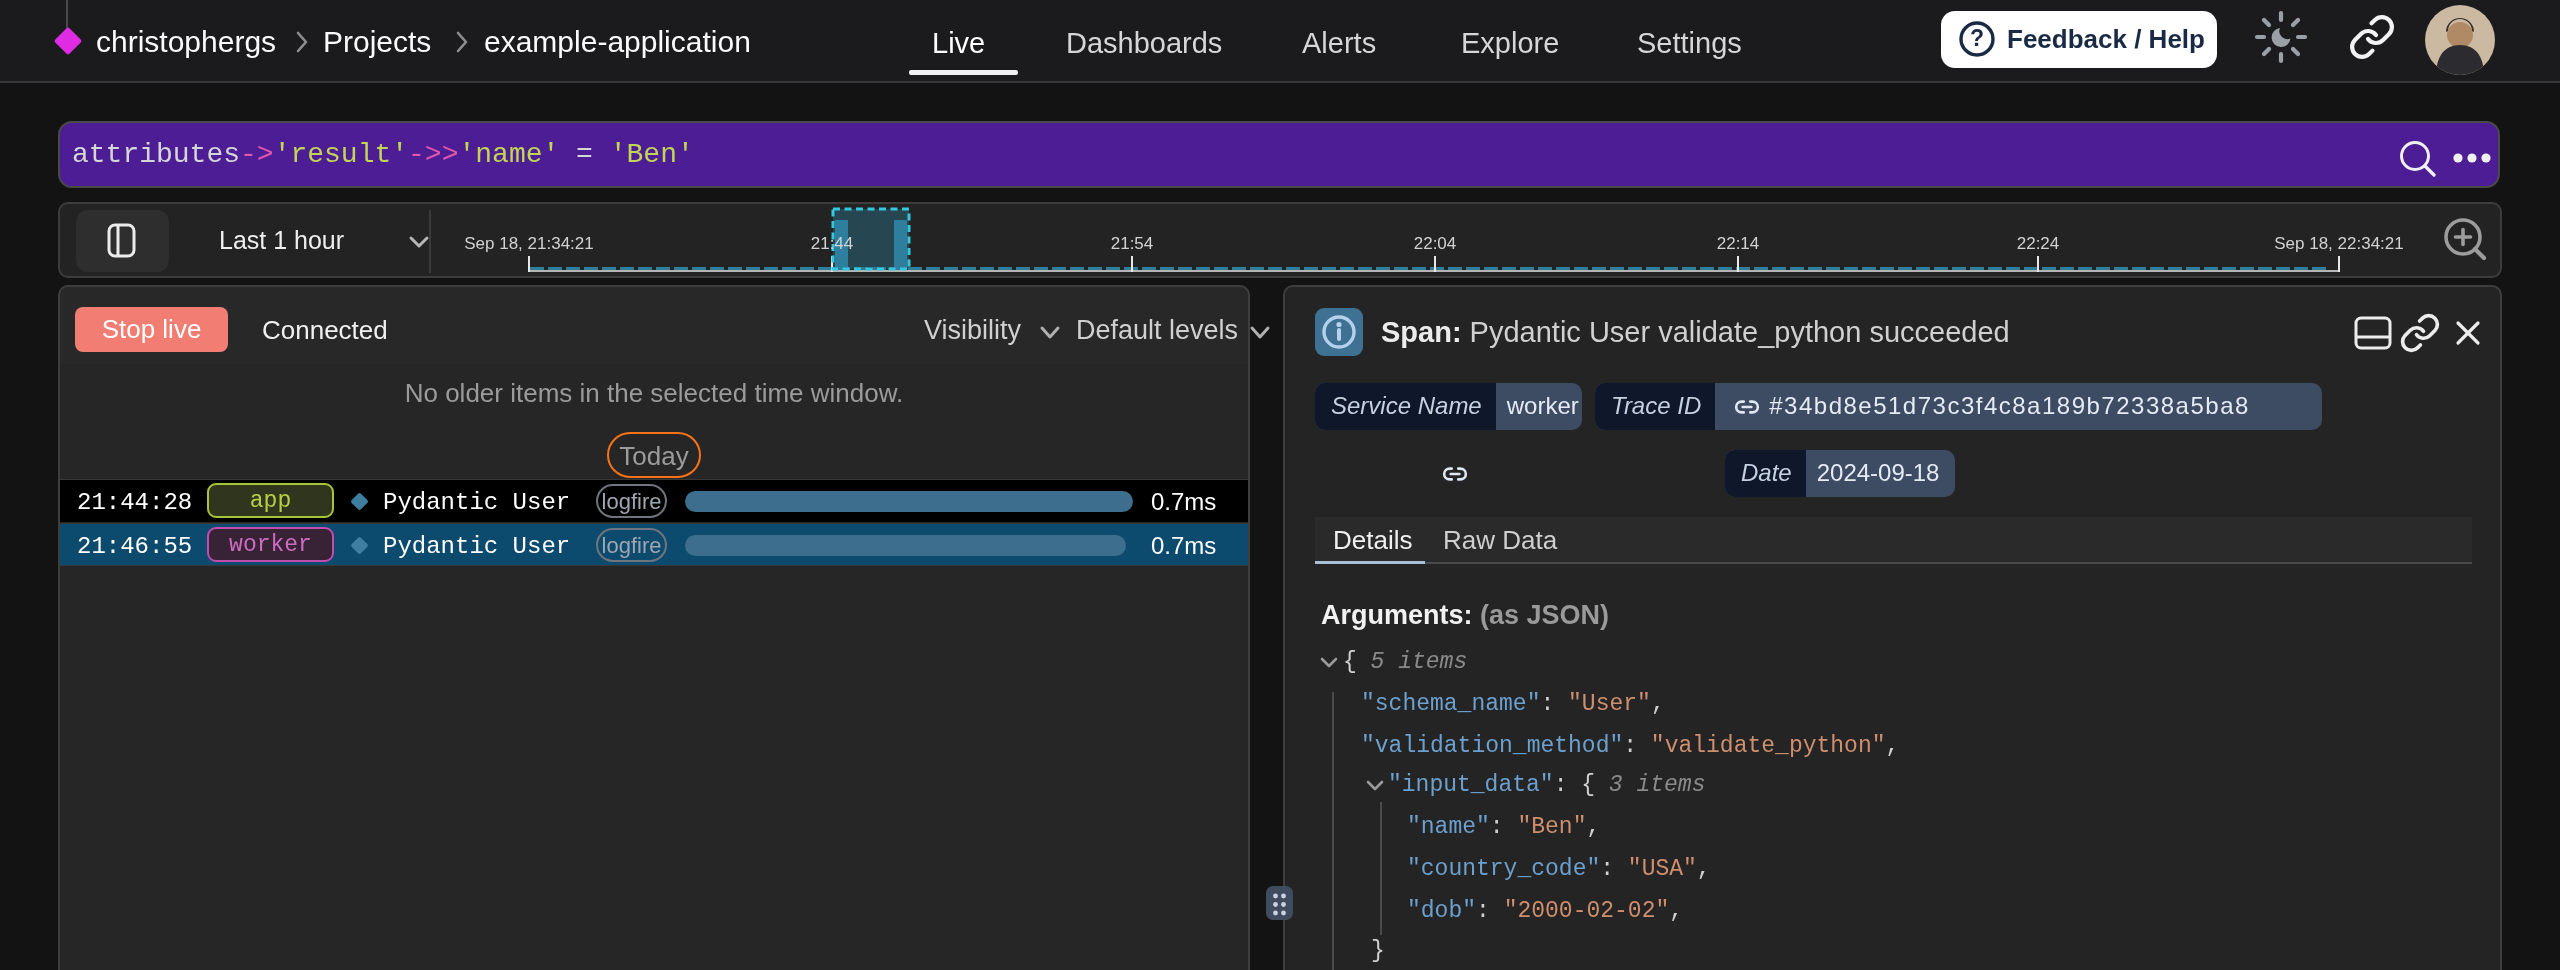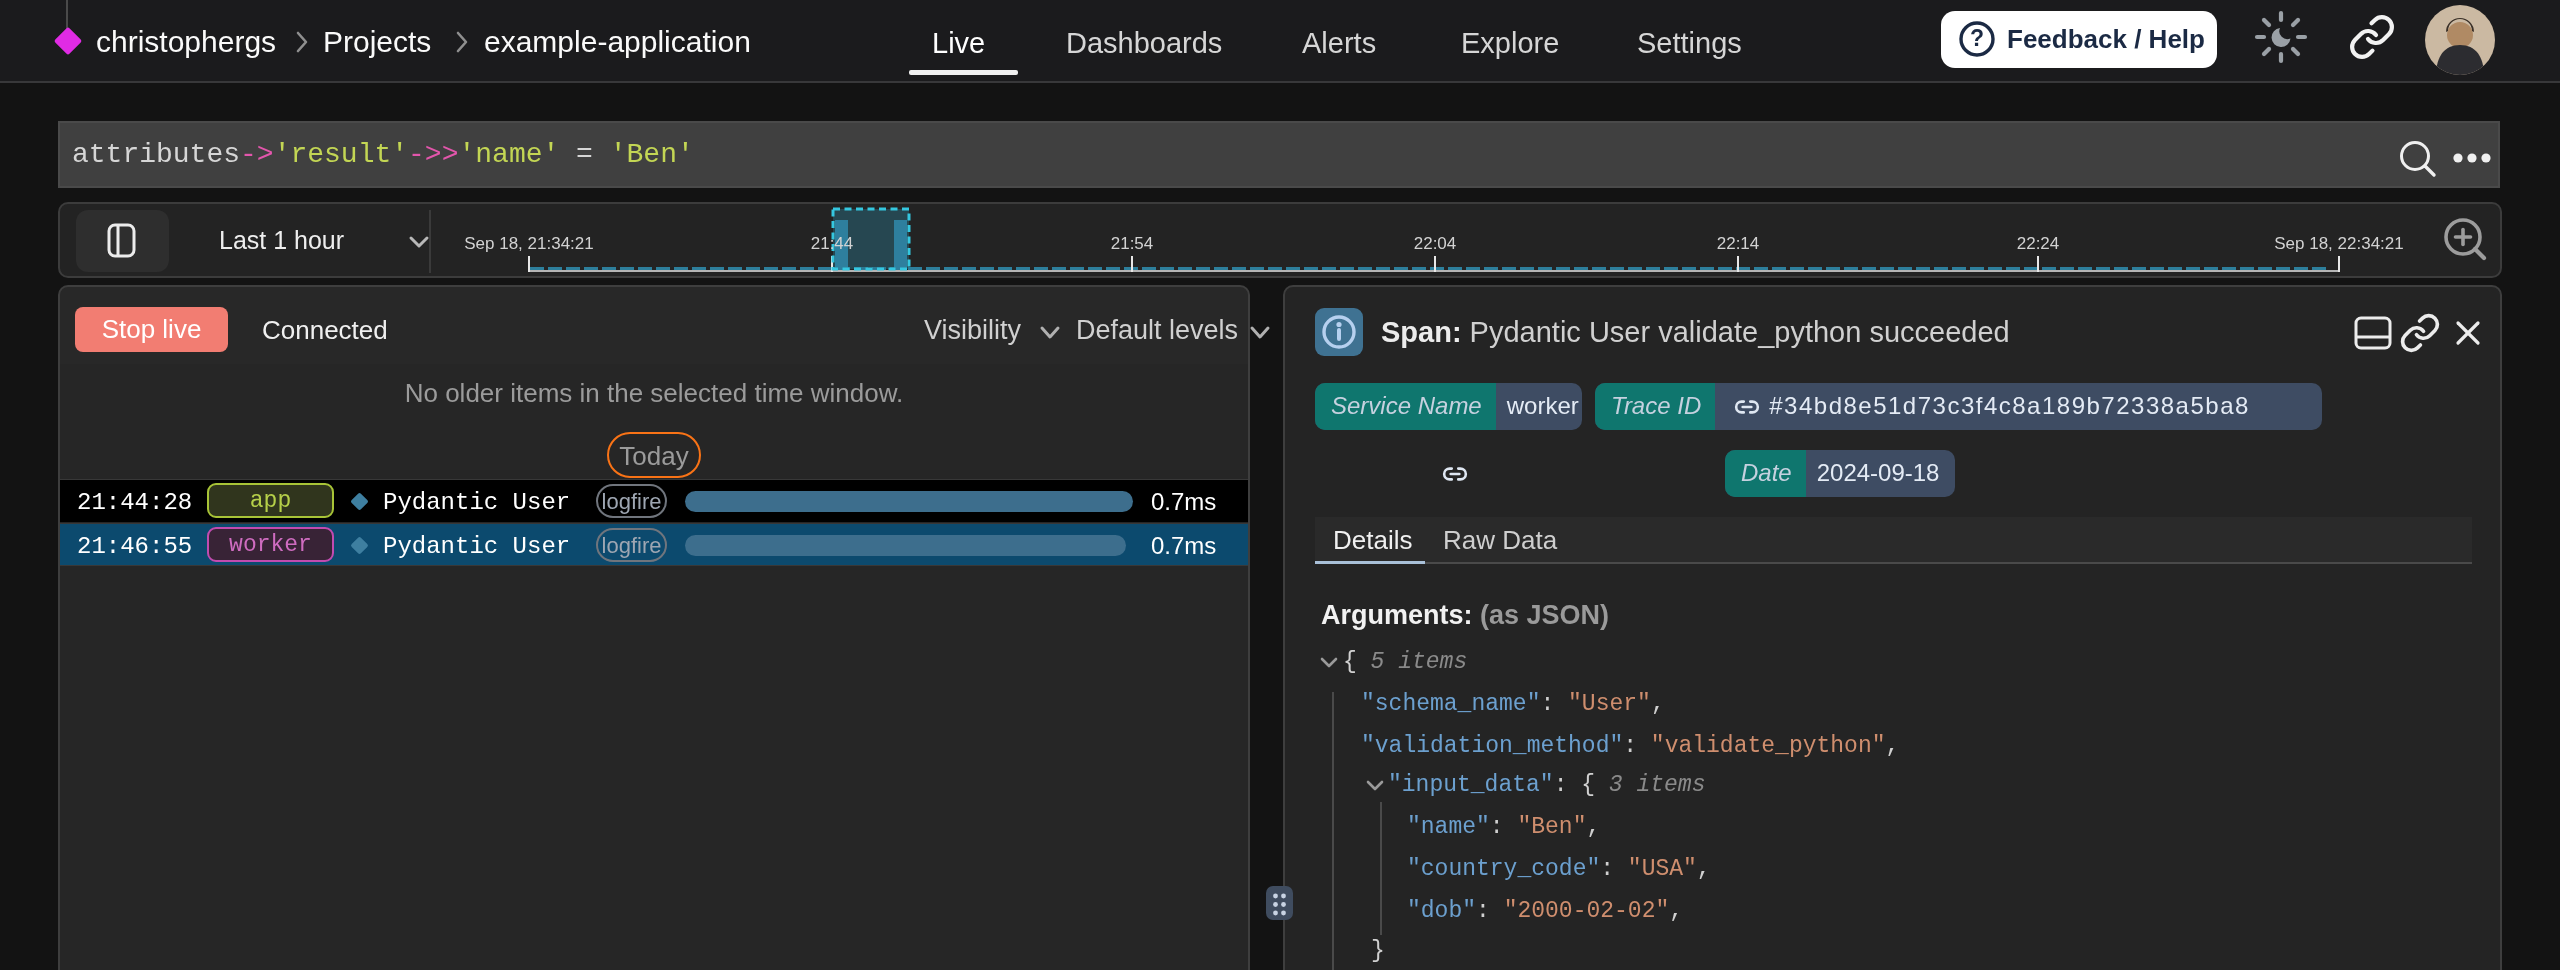--- a/index.html
+++ b/index.html
@@ -12,21 +12,21 @@
 #logoline { position:absolute; left:66px; top:0; width:2px; height:30px; background:#4a4a4a; }
 #logodiamond { position:absolute; left:58px; top:31px; width:20px; height:20px;
   background:#e02be4; transform:rotate(45deg); border-radius:2px; }
 .crumb { position:absolute; top:25px; font-size:30px; color:#fafafa; }
 .navtab { position:absolute; top:27px; font-size:29px; color:#d6d6d6; }
 #liveunder { position:absolute; left:909px; top:70px; width:109px; height:5px; background:#f0f0f0; border-radius:2px;}
 #fbbtn { position:absolute; left:1941px; top:11px; width:276px; height:57px; background:#fff;
   border-radius:14px; color:#1b2a44; font-size:26px; font-weight:700; }
 
 #querybar { position:absolute; left:58px; top:121px; width:2442px; height:67px;
-  background:#404040; border:2px solid #4a4a4a; border-radius:0; }
+  background:#4c1d95; border:2px solid #4a4a4a; border-radius:14px; }
 #querytext { position:absolute; left:12px; top:16px; font-family:"Liberation Mono", monospace; font-size:28px; color:#d6d6d6; }
 .qpink { color:#e356ac; } .qgreen { color:#c3d654; }
 
 #timeline { position:absolute; left:58px; top:202px; width:2444px; height:76px;
   background:#232323; border:2px solid #3c3c3c; border-radius:10px; }
 #tlbtn { position:absolute; left:16px; top:6px; width:93px; height:62px; background:#2e2e2e; border-radius:12px; }
 #tltext { position:absolute; left:159px; top:22px; font-size:25px; color:#eee; }
 #tldivider { position:absolute; left:369px; top:6px; width:2px; height:63px; background:#3a3a3a; }
 .tlabel { position:absolute; top:30px; font-size:17px; color:#d2d2d2; transform:translateX(-50%); white-space:nowrap; z-index:3; }
 .tick { position:absolute; top:52px; width:2px; height:16px; background:#e8e8e8; }
@@ -63,21 +63,21 @@
 .rms { position:absolute; left:1091px; top:8px; font-size:24px; color:#fff; font-family:"Liberation Sans",sans-serif;}
 
 #rpanel { position:absolute; left:1283px; top:285px; width:1219px; height:690px;
   background:#242424; border:2px solid #3e3e3e; border-radius:10px 10px 0 0; }
 #grip { position:absolute; left:1266px; top:886px; width:27px; height:34px; background:#3f4c5f; border-radius:7px; z-index:10; }
 #infoicon { position:absolute; left:30px; top:21px; width:48px; height:48px; background:#3f7292; border-radius:9px; }
 #spantitle { position:absolute; left:96px; top:29px; font-size:29px; color:#d0d0d0; }
 #spantitle b { color:#ececec; }
 .chip { position:absolute; height:47px; background:#3e4c63; border-radius:10px; font-size:24px;
   color:#e4ebf5; overflow:hidden; white-space:nowrap; }
-.chip .lbl { font-style:italic; color:#c5d1df; background:#0f766e; display:inline-block; height:47px;
+.chip .lbl { font-style:italic; color:#c5d1df; background:#0f172a; display:inline-block; height:47px;
   line-height:46px; padding:0 14px 0 16px; vertical-align:top; }
 .chip .val { display:inline-block; height:47px; line-height:46px; padding-left:11px; font-size:24px; vertical-align:top; }
 #tabs { position:absolute; left:30px; top:230px; width:1157px; height:47px; border-bottom:2px solid #4a4a4a; background:#2a2a2a;}
 #tabdetails { position:absolute; left:18px; top:8px; font-size:26px; color:#f0f0f0; }
 #tabraw { position:absolute; left:128px; top:8px; font-size:26px; color:#cfcfcf; }
 #tabunder { position:absolute; left:0px; top:44px; width:110px; height:3px; background:#a9c0d8; }
 #argshead { position:absolute; left:36px; top:313px; font-size:27px; font-weight:700; color:#f2f2f2; }
 #argshead span { color:#9a9a9a; }
 .j { position:absolute; font-family:"Liberation Mono", monospace; font-size:23px; color:#d0d0d0; white-space:pre; }
 .jk { color:#6ca0cf; } .jv { color:#cf8e6e; } .ji { font-style:italic; color:#8a8a8a; }

